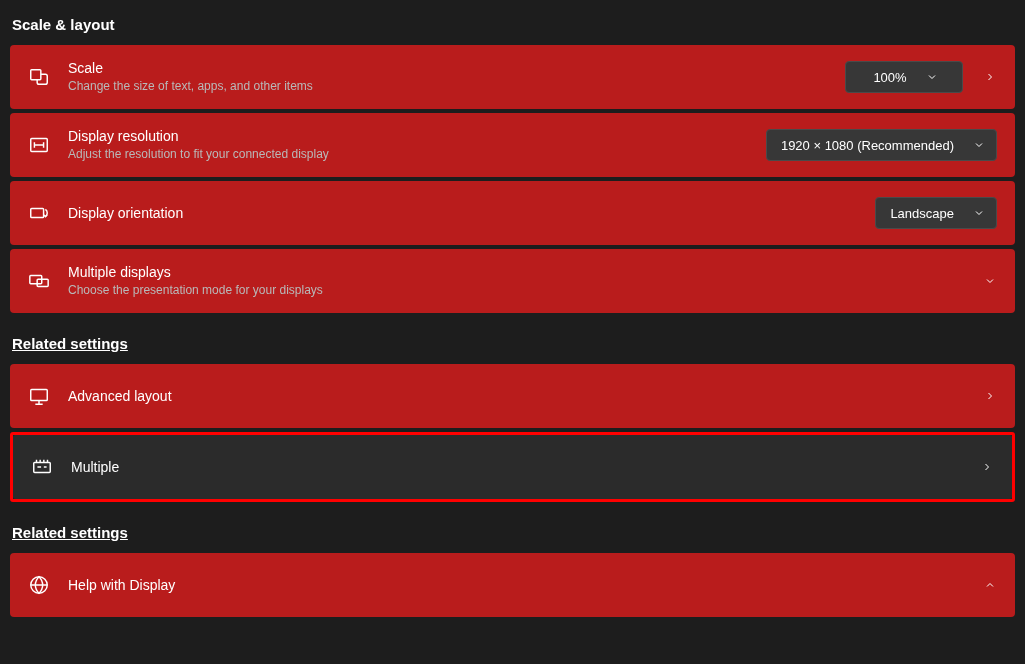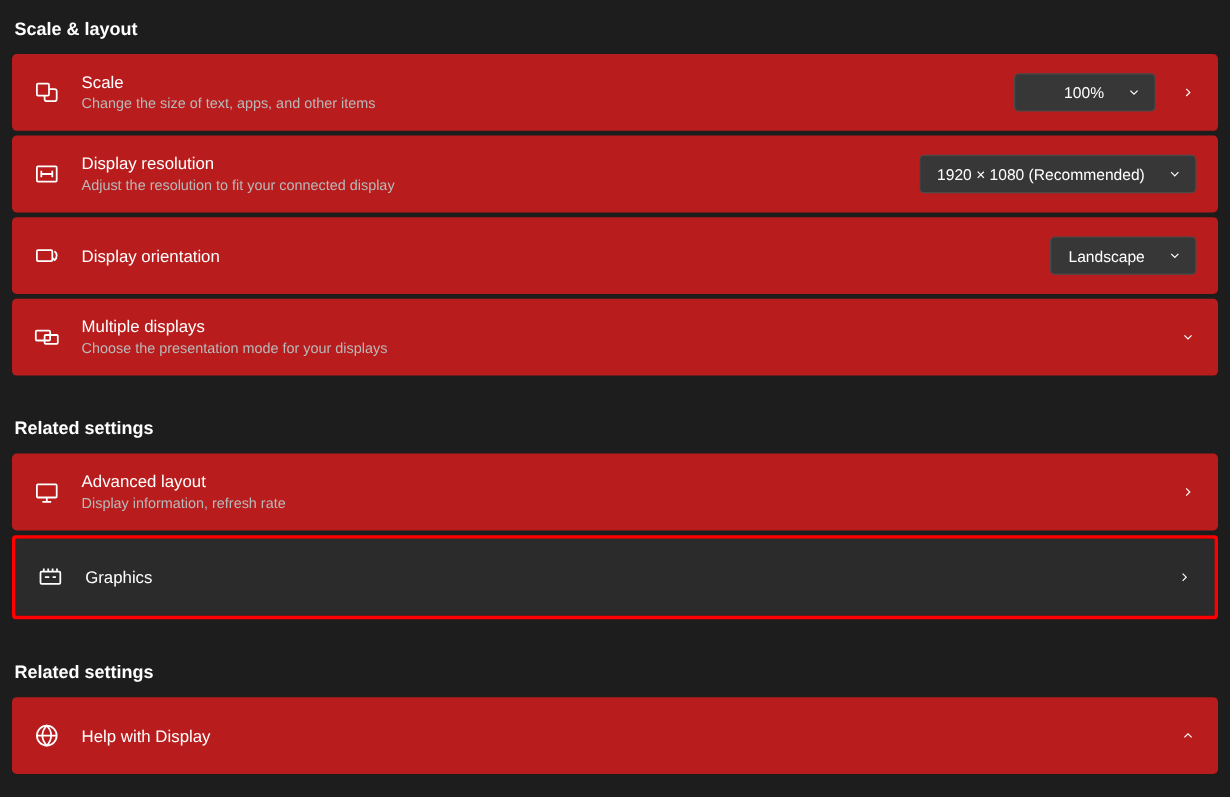--- a/index.html
+++ b/index.html
@@ -13,21 +13,21 @@
       height: 664px;
       overflow: hidden;
     }
     .section-header {
       font-weight: 600;
       font-size: 15px;
       margin-bottom: 12px;
       margin-top: 0;
       padding-left: 2px;
     }
-    .section-header.mtop { margin-top: 36px; }
+    .section-header.mtop { margin-top: 22px; text-decoration: underline; }
     .card {
       background: #b91c1c;
       border-radius: 4px;
       display: flex;
       align-items: center;
       padding: 14px 18px;
       margin-bottom: 4px;
       min-height: 64px;
     }
     .card + .card { margin-top: 3px; }
@@ -52,21 +52,21 @@
       padding: 6px 10px 6px 14px;
       display: flex;
       align-items: center;
       gap: 18px;
       font-size: 13px;
       cursor: pointer;
       min-height: 32px;
     }
     .dropdown.wide { min-width: 218px; justify-content: space-between; }
     .dropdown.mid  { min-width: 118px; justify-content: space-between; align-items: center; }
-    .dropdown.nar  { min-width: 118px; justify-content: flex-end; }
+    .dropdown.nar  { min-width: 118px; justify-content: center; }
     .chevron {
       width: 14px; height: 14px; display:flex; align-items:center; justify-content:center;
       color:#ffffff; flex-shrink:0;
     }
     .chevron svg { width: 12px; height: 12px; stroke: currentColor; }
     .trail-chevron { margin-left: 4px; }
     .highlight-box {
       border: 3px solid #ff0000;
       border-radius: 3px;
       margin-top: 3px;
@@ -177,42 +177,41 @@
 
 <div class="card">
   <div class="card-icon">
     <svg viewBox="0 0 24 24" fill="none" stroke="currentColor" stroke-width="1.6">
       <rect x="3" y="5" width="18" height="12" rx="1"></rect>
       <path d="M8 21h8M12 17v4"></path>
     </svg>
   </div>
   <div class="card-body">
     <div class="card-title">Advanced layout</div>
-    <div class="card-sub">Display information, refresh rate</div>
   </div>
   <div class="card-controls">
     <span class="chevron trail-chevron">
       <svg viewBox="0 0 24 24" fill="none" stroke-width="2">
           <path d="M9 6l6 6-6 6"></path>
         </svg>
     </span>
   </div>
 </div>
 
 <div class="highlight-box">
   <div class="card">
     <div class="card-icon">
       <svg viewBox="0 0 24 24" fill="none" stroke="currentColor" stroke-width="1.6">
         <rect x="3" y="7" width="18" height="11" rx="1"></rect>
         <path d="M6 7V4M10 7V4M14 7V4M18 7V4"></path>
         <path d="M7 12h4M14 12h3"></path>
       </svg>
     </div>
     <div class="card-body">
-      <div class="card-title">Graphics</div>
+      <div class="card-title">Multiple</div>
     </div>
     <div class="card-controls">
       <span class="chevron trail-chevron">
         <svg viewBox="0 0 24 24" fill="none" stroke-width="2">
             <path d="M9 6l6 6-6 6"></path>
           </svg>
       </span>
     </div>
   </div>
 </div>

